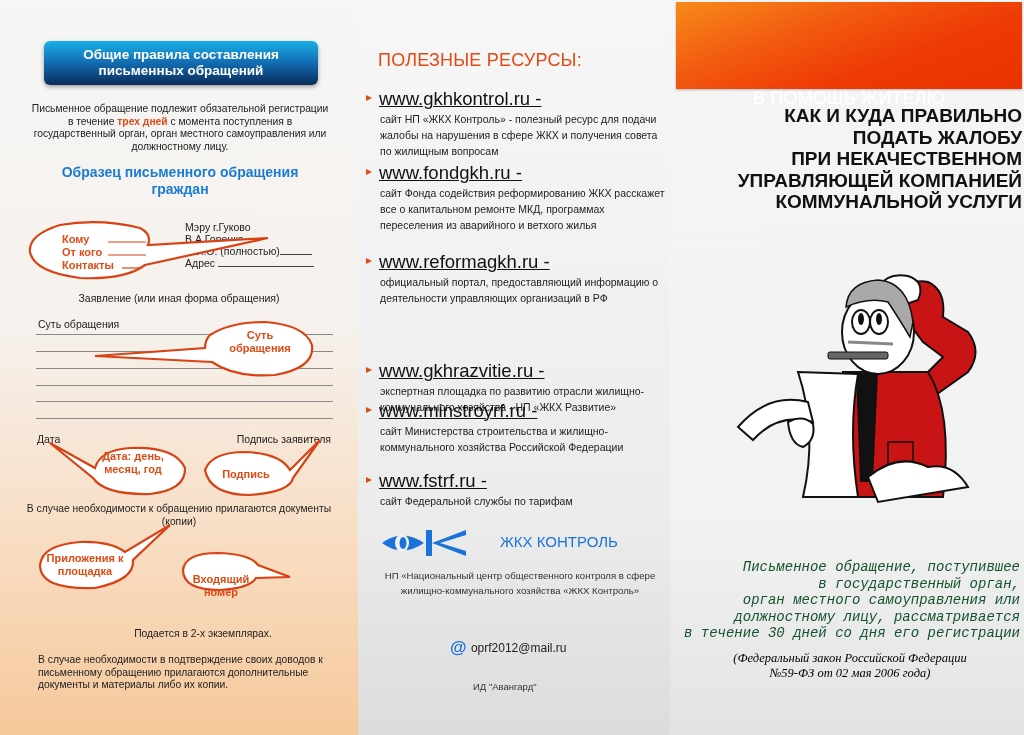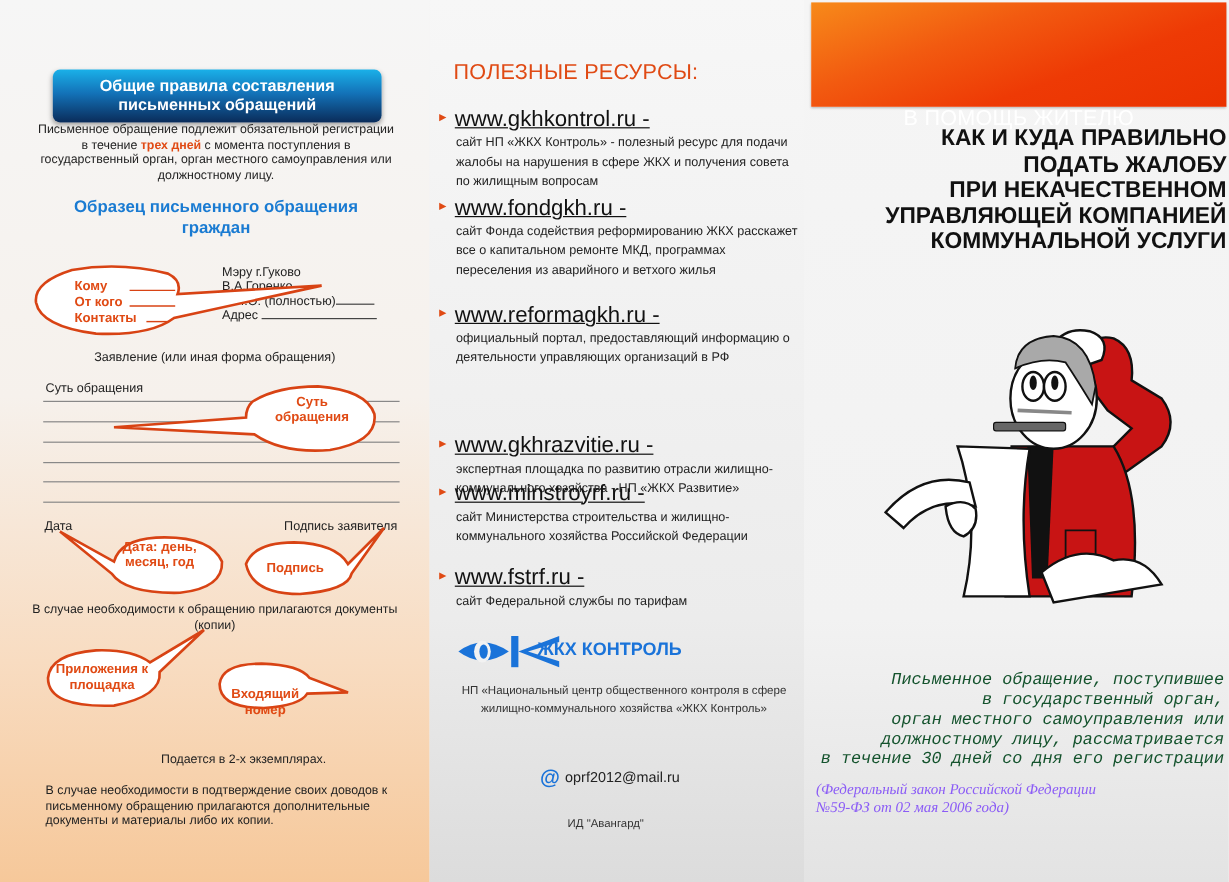--- a/index.html
+++ b/index.html
@@ -5,21 +5,21 @@
   * { box-sizing: border-box; margin: 0; padding: 0; }
   html, body { width: 1024px; height: 735px; overflow: hidden; }
   body { font-family: "Liberation Sans", sans-serif; background: #f2f2f2; position: relative; color: #222; }
 
   .col { position: absolute; top: 0; height: 735px; }
   .col-left { left: 0; width: 358px; background: linear-gradient(to bottom, #f6f6f6 0%, #f6f1ec 45%, #f8dcc1 75%, #f6c89a 100%); }
   .col-mid { left: 358px; width: 312px; background: linear-gradient(to bottom, #f7f7f7 0%, #ececec 70%, #dcdcdc 100%); }
   .col-right { left: 670px; width: 354px; background: linear-gradient(to bottom, #f5f5f5 0%, #f2f2f2 70%, #e3e3e3 100%); }
 
   
-  .rules-header { position: absolute; left: 44px; top: 58px; width: 274px; height: 44px; border-radius: 6px;
+  .rules-header { position: absolute; left: 44px; top: 41px; width: 274px; height: 44px; border-radius: 6px;
     background: linear-gradient(to bottom, #1ab0e8 0%, #1372b8 45%, #0a2c5a 100%);
     box-shadow: 0 2px 4px rgba(0,0,0,0.35); color: #fff; font-weight: bold; font-size: 13.5px; line-height: 16px;
     text-align: center; padding-top: 6px; }
   .intro { position: absolute; left: 30px; top: 103px; width: 300px; font-size: 10.3px; line-height: 12.5px; text-align: center; color: #222; }
   .intro .hl { color: #e04a14; font-weight: bold; }
   .sample-title { position: absolute; left: 60px; top: 164px; width: 240px; text-align: center; color: #1a7bd2; font-weight: bold; font-size: 14px; line-height: 17px; }
 
   .addr { position: absolute; left: 185px; top: 221px; font-size: 10.5px; line-height: 12px; color: #222; }
   .addr .line { display: inline-block; border-bottom: 1px solid #444; vertical-align: baseline; }
   .statement { position: absolute; left: 0; width: 358px; top: 292px; text-align: center; font-size: 10.5px; }
@@ -35,34 +35,34 @@
   .btxt { position: absolute; color: #e04a14; font-weight: bold; font-size: 11px; line-height: 13px; text-align: center; }
 
   
   .res-title { position: absolute; left: 378px; top: 50px; color: #e04a14; font-size: 18px; letter-spacing: 0.2px; }
   .res { position: absolute; left: 366px; width: 300px; }
   .res .bullet { position: absolute; left: 0; top: 7px; width: 0; height: 0; border-left: 6px solid #e04a14; border-top: 3.5px solid transparent; border-bottom: 3.5px solid transparent; }
   .res .url { display: block; margin-left: 13px; font-size: 18.5px; color: #111; text-decoration: underline; text-decoration-thickness: 1px; line-height: 21px; }
   .res .desc { display: block; margin-left: 14px; margin-top: 2px; font-size: 10.5px; line-height: 16px; color: #222; }
 
   .logo { position: absolute; left: 380px; top: 528px; width: 90px; height: 30px; }
-  .logo-text { position: absolute; left: 448px; top: 533px; color: #1a73d9; font-weight: bold; font-size: 15px; text-align: center; }
+  .logo-text { position: absolute; left: 500px; top: 533px; color: #1a73d9; font-weight: normal; font-size: 15px; text-align: center; }
   .org { position: absolute; left: 370px; width: 300px; top: 569px; text-align: center; font-size: 9.6px; line-height: 14.5px; color: #333; }
   .email { position: absolute; left: 450px; top: 638px; font-size: 12px; color: #222; }
   .email .at { color: #1a73d9; font-weight: bold; font-size: 17px; vertical-align: -1px; margin-right: 1px; }
   .publisher { position: absolute; left: 473px; top: 681px; font-size: 9.5px; color: #333; }
 
   
   .banner { position: absolute; left: 676px; top: 2px; width: 346px; height: 87px;
     background: linear-gradient(160deg, #f78a1a 0%, #f25a10 35%, #ee3a05 65%, #ea3200 100%); box-shadow: 0 1px 2px rgba(0,0,0,0.25); }
   .banner span { position: absolute; left: 0; right: 0; top: 52px; text-align: center; color: #fff; font-size: 18px; letter-spacing: 0.2px; margin-top: 34px; }
   .main-title { position: absolute; left: 676px; width: 346px; top: 105px; text-align: right; font-weight: bold; font-size: 19px; line-height: 21.5px; color: #111; }
   .illus { position: absolute; left: 728px; top: 262px; width: 290px; height: 250px; }
   .quote { position: absolute; left: 680px; width: 340px; top: 559px; text-align: right; font-family: Liberation Mono, monospace; font-style: italic; font-size: 14px; line-height: 16.5px; color: #14532d; }
-  .law { position: absolute; left: 680px; width: 340px; top: 651px; text-align: left; font-family: "Liberation Serif", serif; font-style: italic; font-size: 12.5px; line-height: 15px; color: #8b5cf6; }
+  .law { position: absolute; left: 680px; width: 340px; top: 651px; text-align: center; font-family: "Liberation Serif", serif; font-style: italic; font-size: 12.5px; line-height: 15px; color: #000000; }
 </style>
 </head>
 <body>
 
 <div class="col col-left">
   <div class="rules-header">Общие правила составления письменных обращений</div>
   <div class="intro"><span>Письменное обращение подлежит обязательной регистрации в течение </span><span class="hl">трех дней</span><span> с момента поступления в государственный орган, орган местного самоуправления или должностному лицу.</span></div>
   <div class="sample-title">Образец письменного обращения граждан</div>
 
   <div class="addr">

